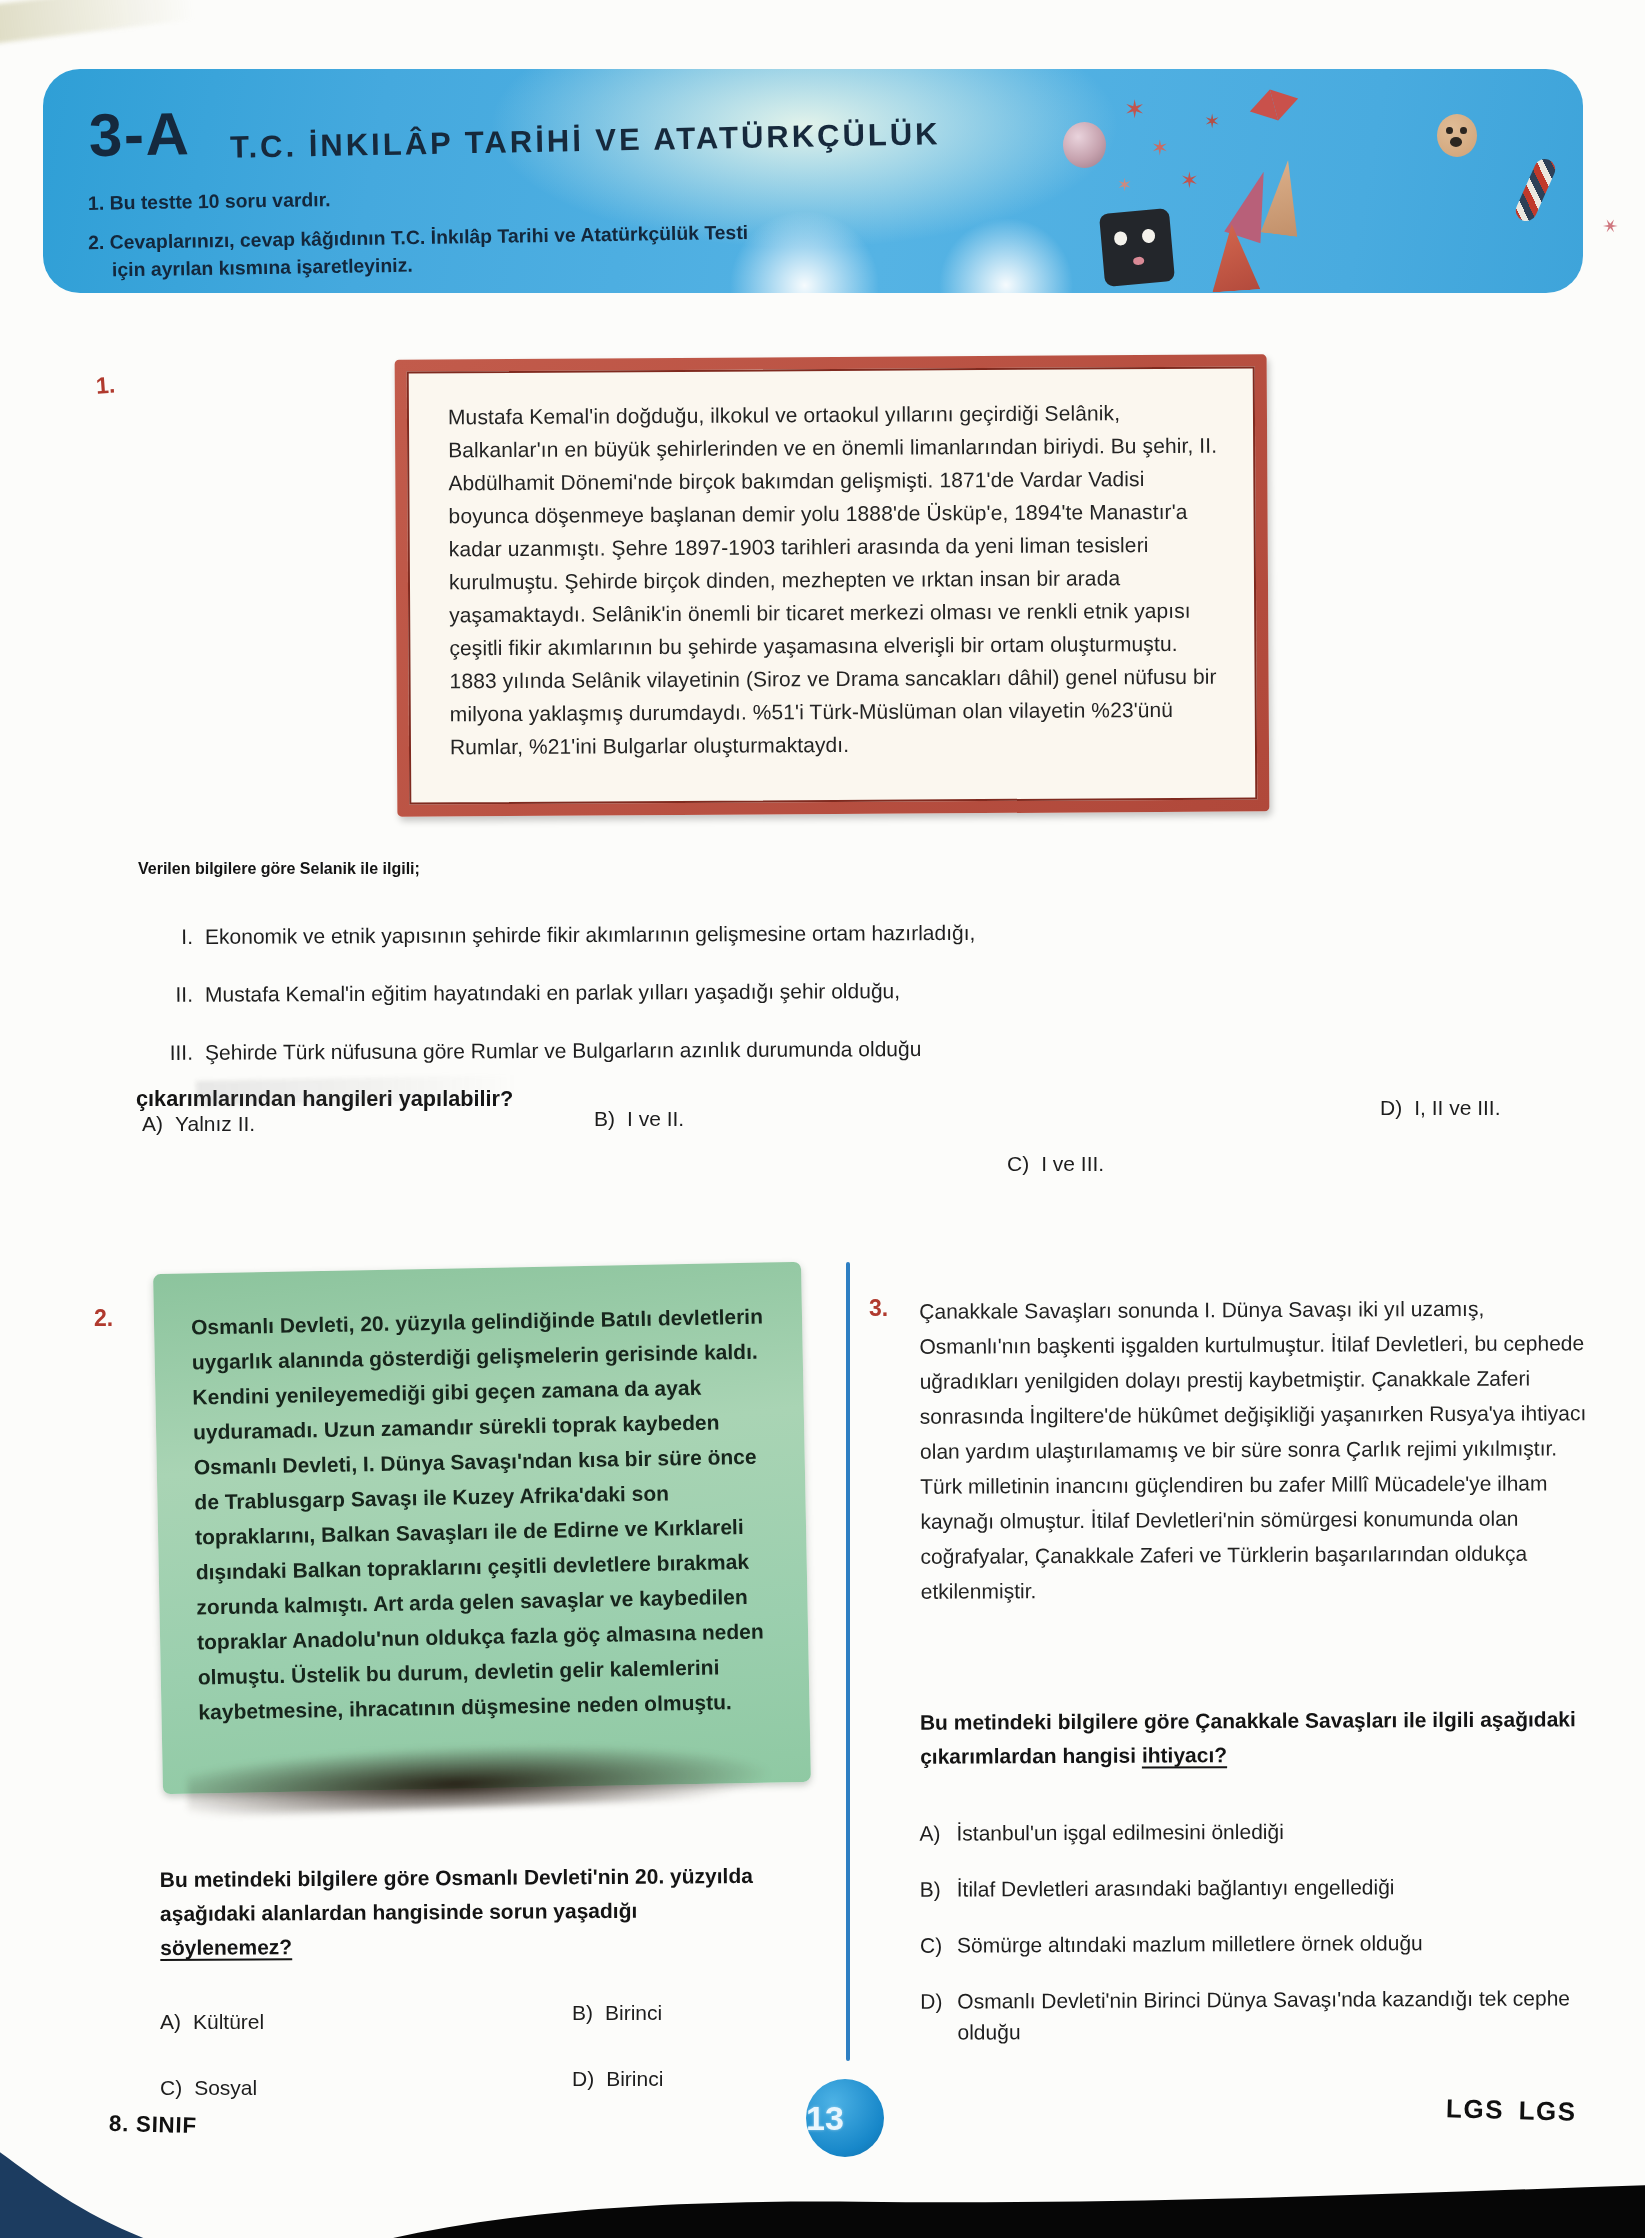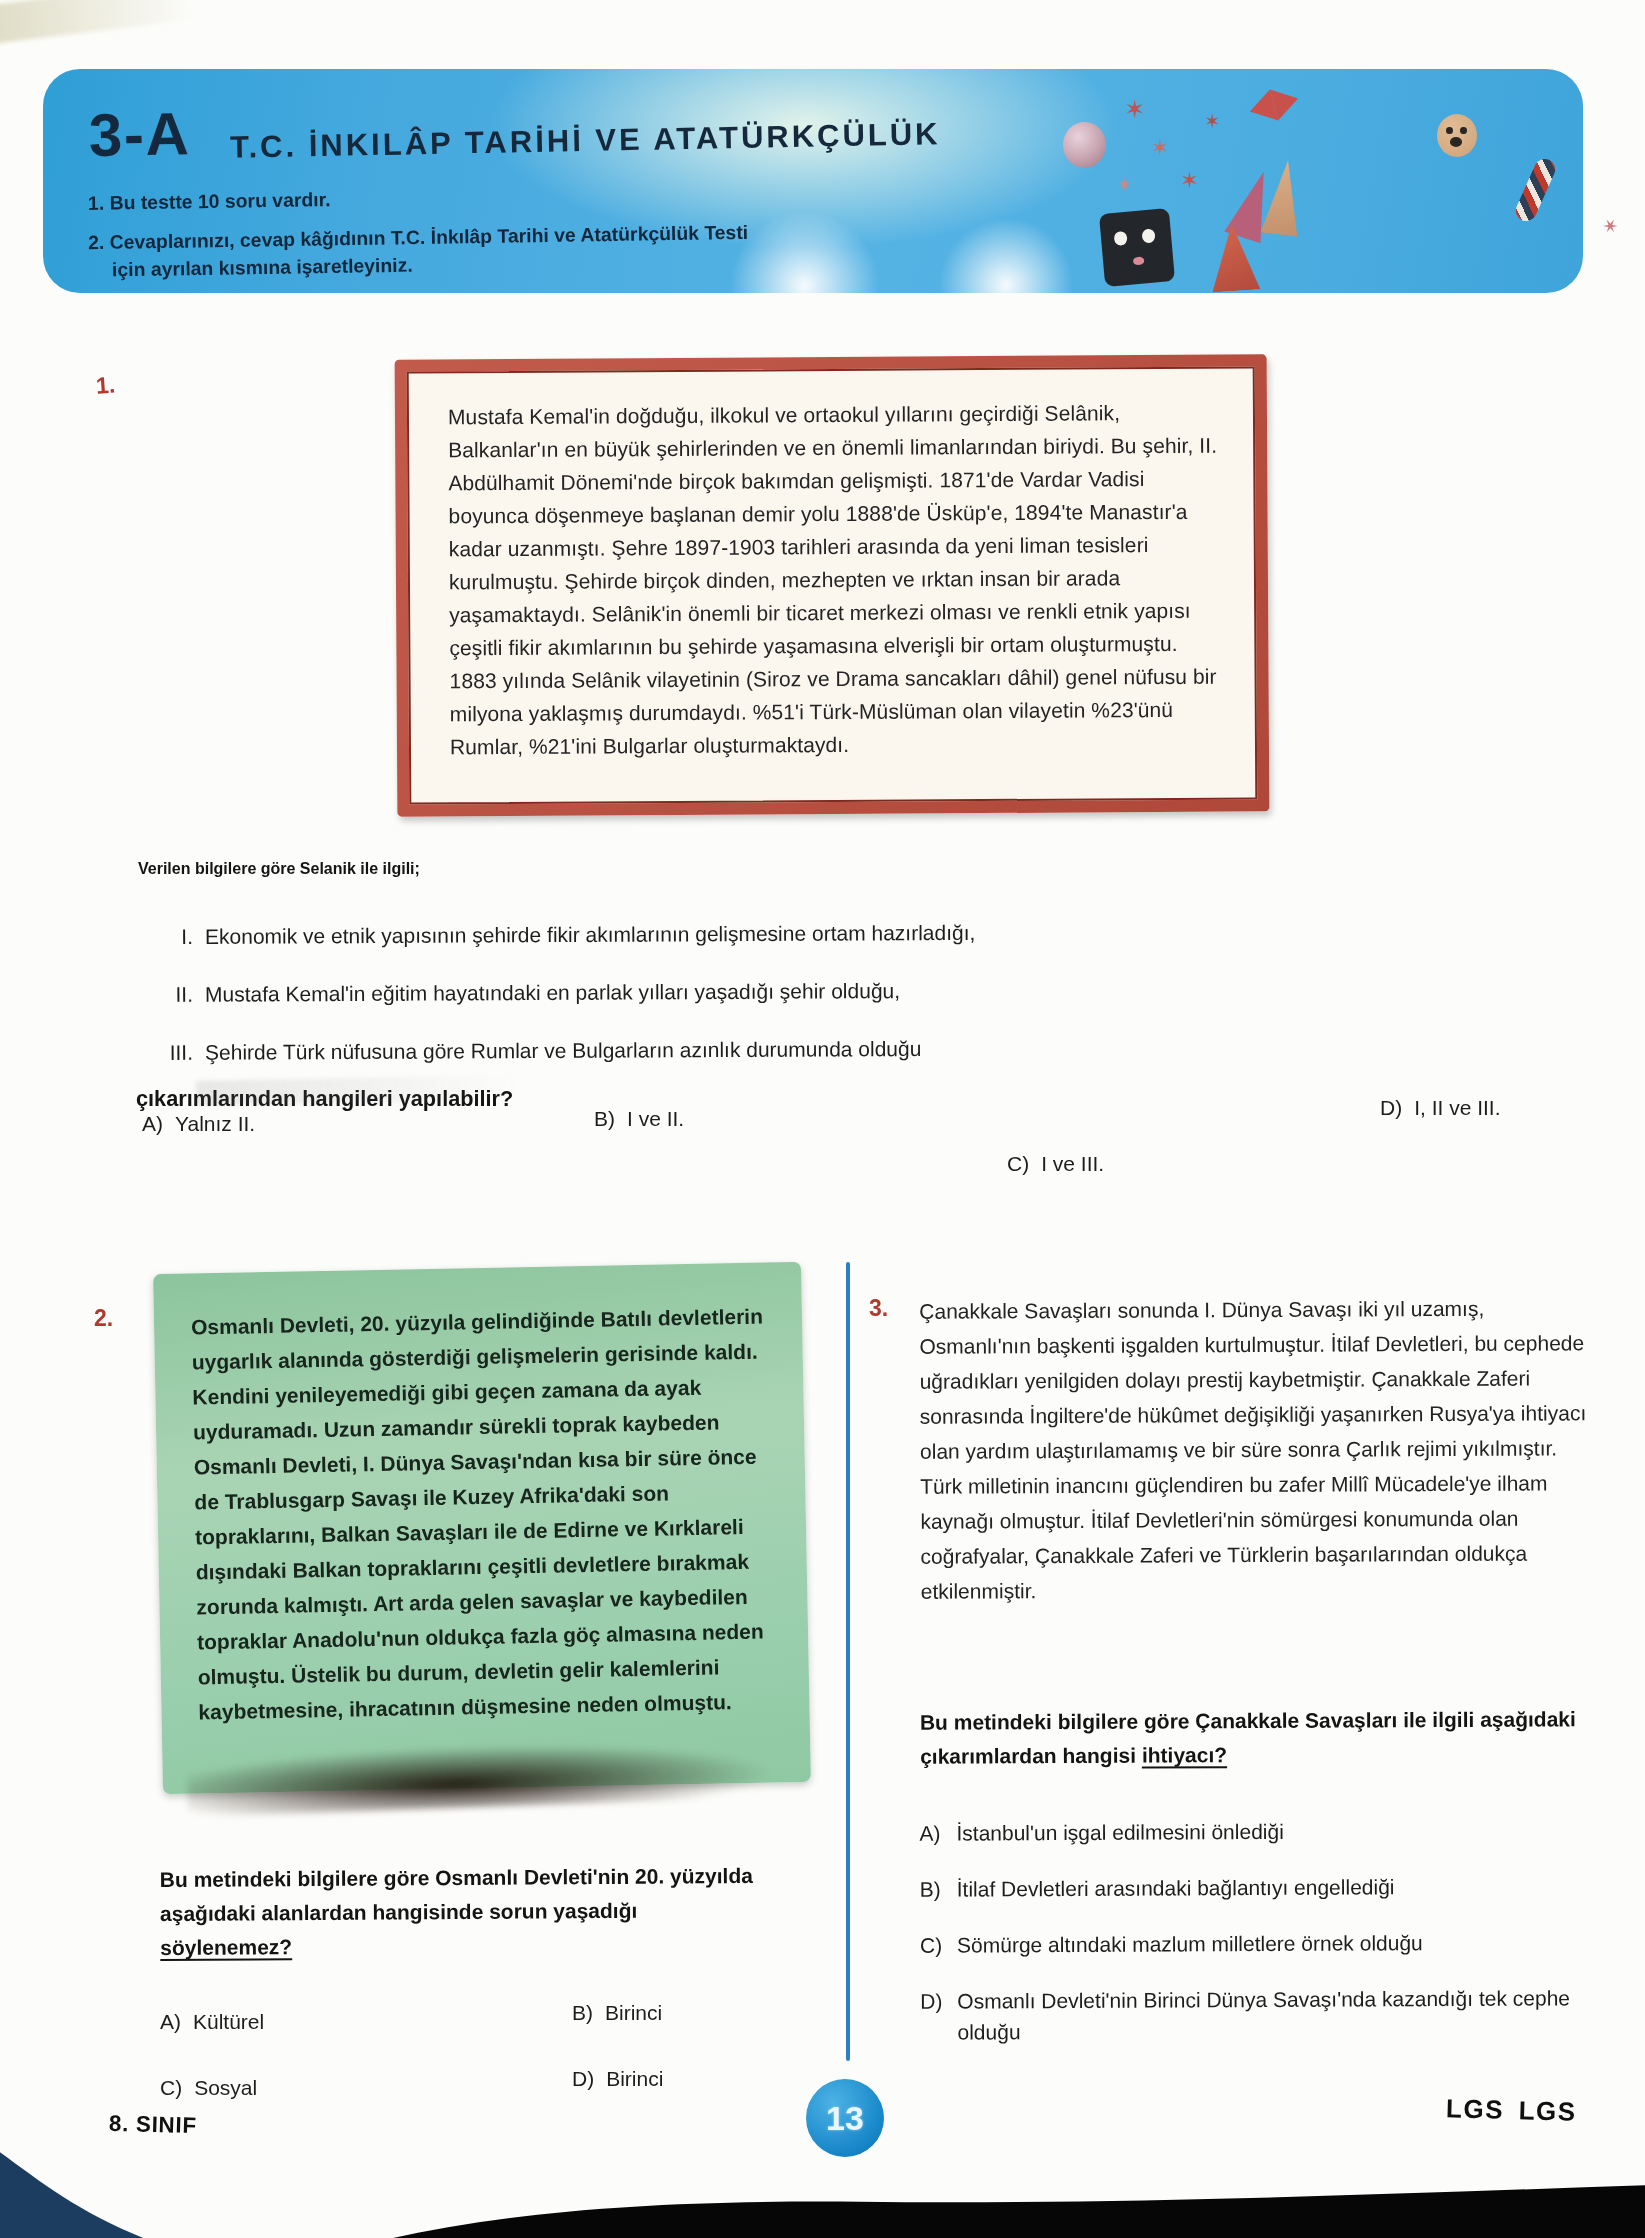--- a/index.html
+++ b/index.html
@@ -116,21 +116,21 @@
   .q3-stem{position:absolute; left:920px; top:1704px; width:672px; font-size:21px;
     line-height:34px; transform:rotate(-0.3deg);}
   .q3-options{position:absolute; left:920px; top:1816px; width:677px; transform:rotate(-0.3deg);}
   .q3-opt{display:flex; font-size:21px; line-height:31px; color:#1d1d1d; margin-bottom:25px;}
   .q3-opt .lab{width:37px; flex:0 0 37px;}
   
   .grade{position:absolute; left:109px; top:2112px; font-size:22.4px; font-weight:bold;
     color:#111; transform:rotate(1.5deg); letter-spacing:0.7px;}
   .page-circle{position:absolute; left:806px; top:2079px; width:78px; height:78px;
     border-radius:50%; background:radial-gradient(circle at 35% 30%, #4db2e5, #1787c9 68%, #0f6ca6);
-    display:flex; align-items:center; justify-content:center;}
+    display:flex; align-items:center; }
   .page-circle span{font-size:34px; font-weight:bold; color:#eaf6fd; text-shadow:0 0 3px rgba(255,255,255,.5);}
   .brand{position:absolute; left:1446px; top:2095px; font-size:26px; font-weight:bold;
     color:#101010; letter-spacing:1.5px; transform:rotate(1.5deg); word-spacing:6px;}
 </style>
 </head>
 <body>
 
 <div class="page">
 
   <div class="scan-streak"></div>

